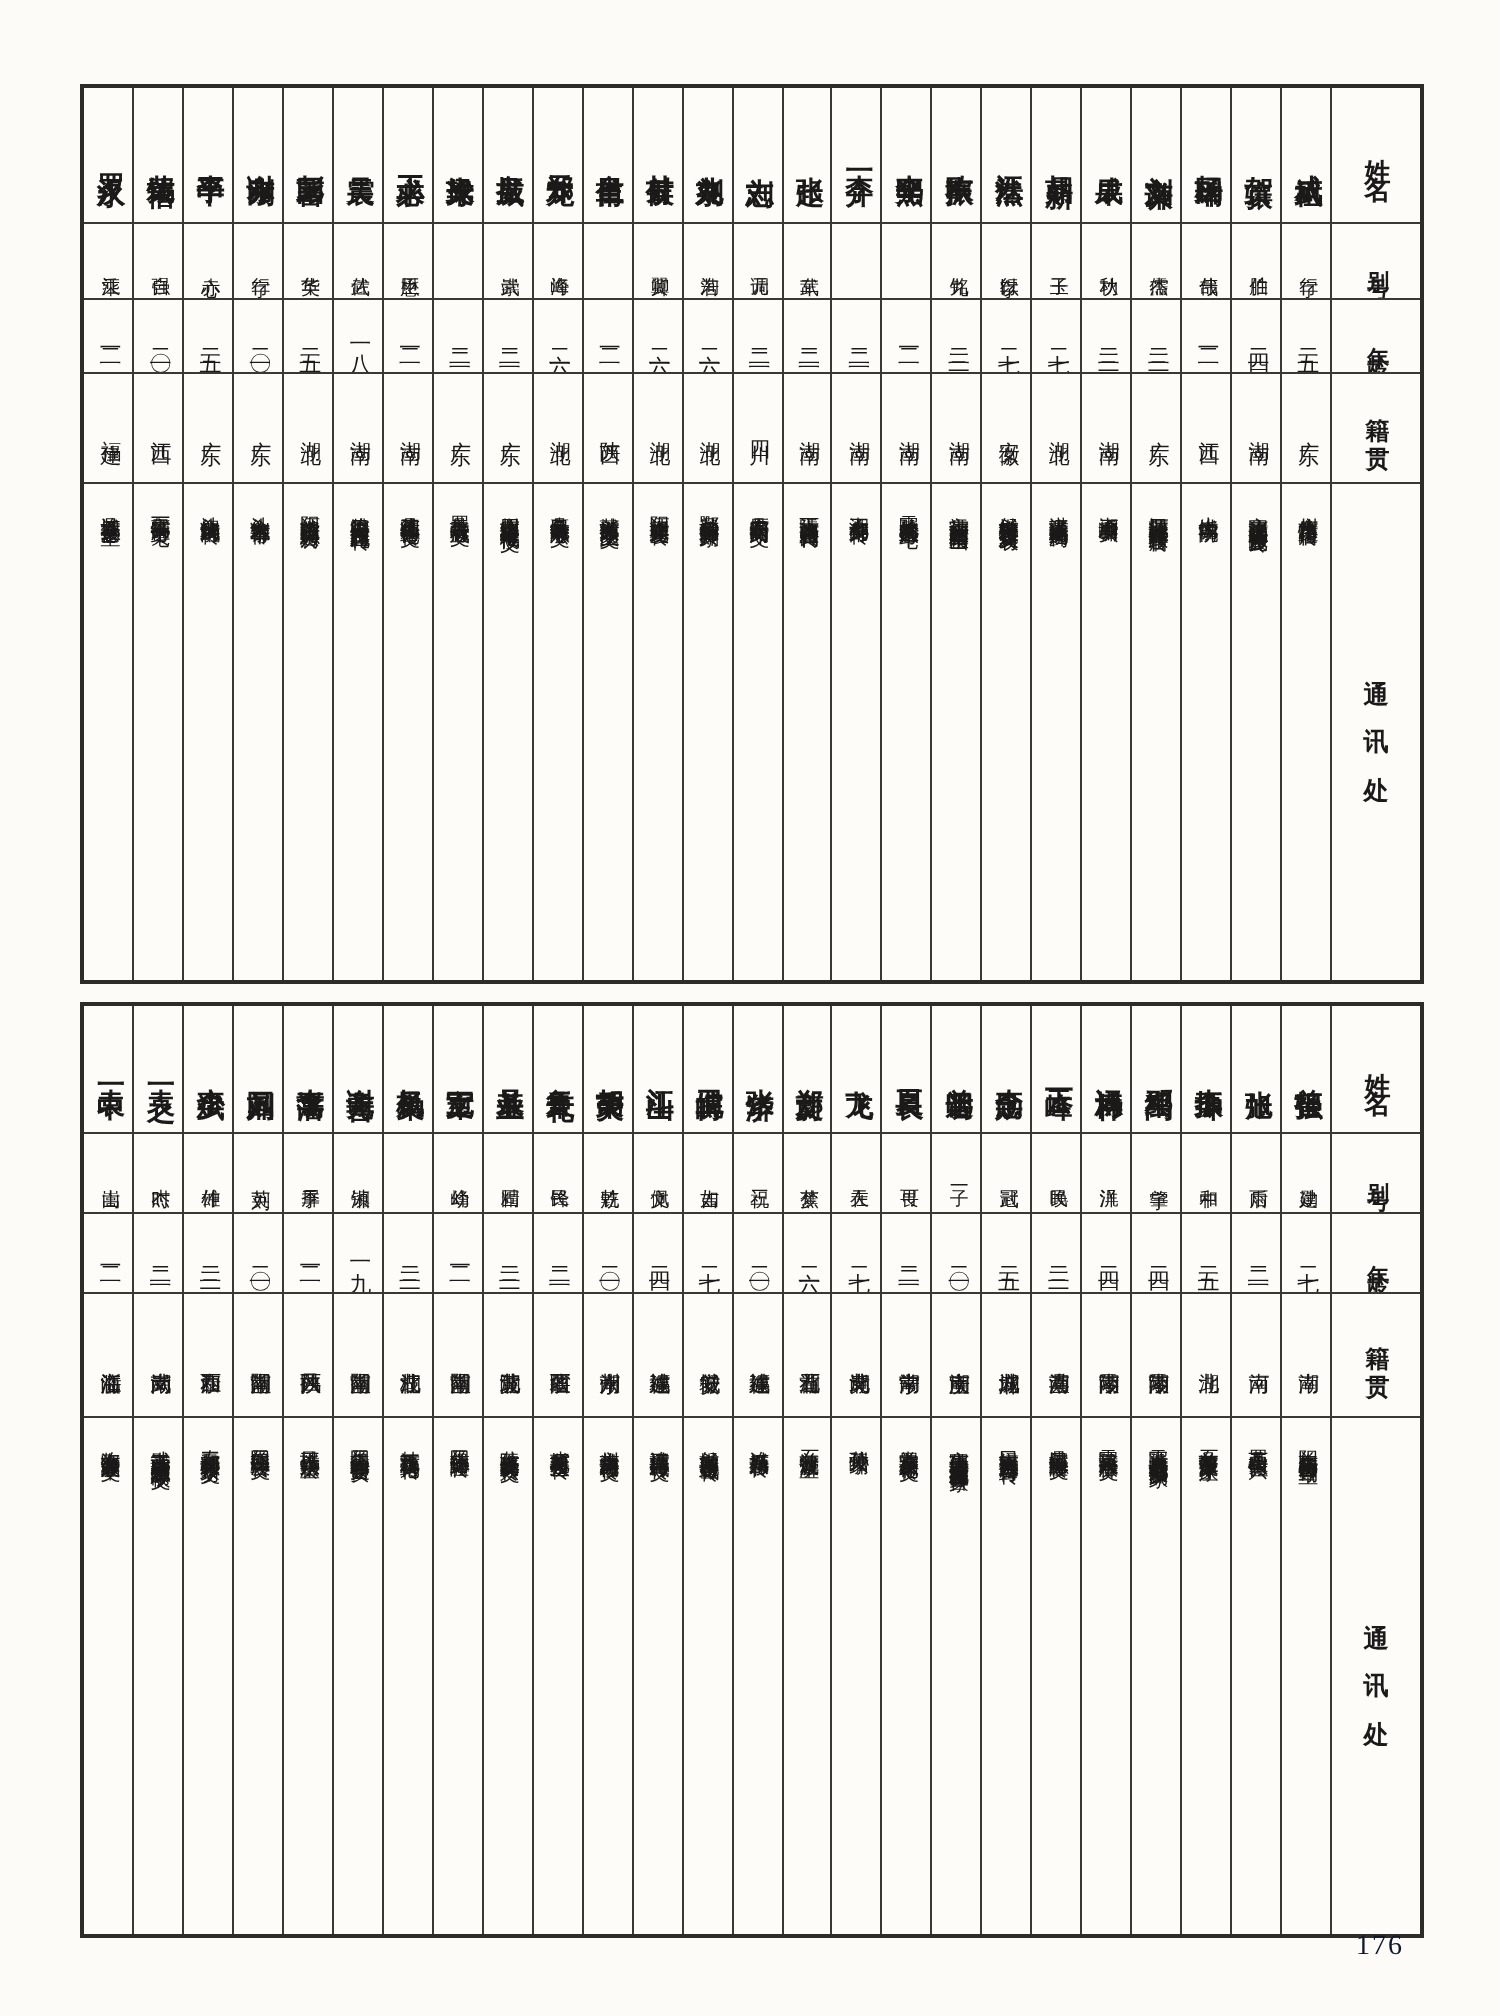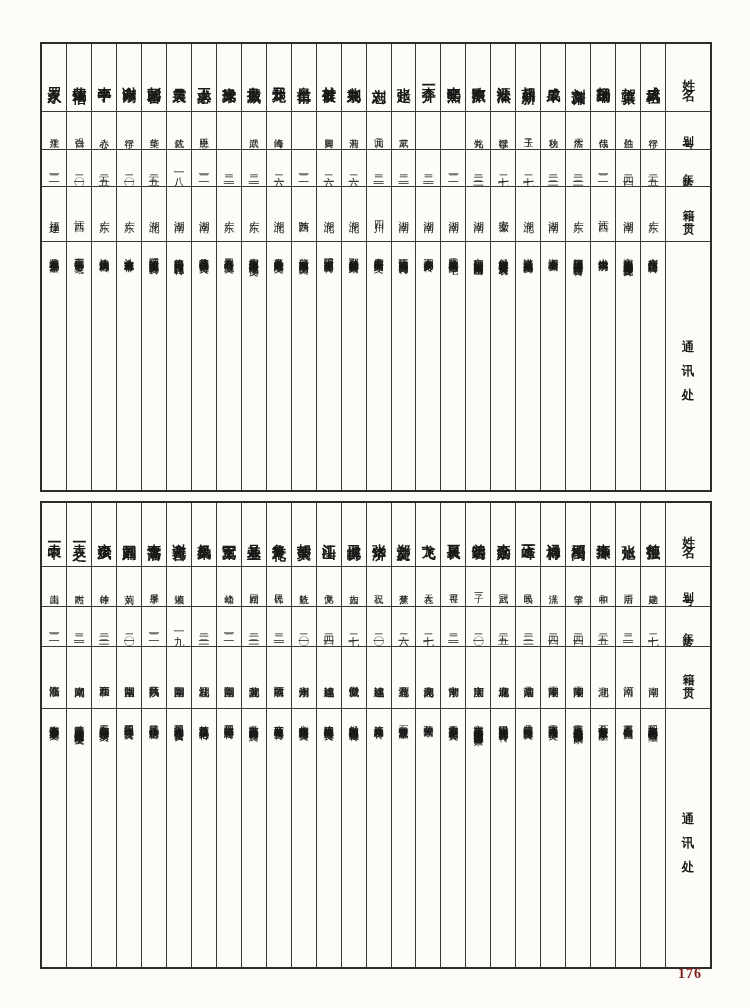--- a/index.html
+++ b/index.html
@@ -48,21 +48,21 @@
   .r-addr .vtxt{font-size:10px;letter-spacing:0.5px;max-height:100%;}
   .hdr .cell .vtxt{font-size:13px;font-weight:700;}
   .hdr .r-name .vtxt{letter-spacing:9px;}
   .hdr .r-alias .vtxt{font-size:11px;letter-spacing:4px;}
   .hdr .r-age .vtxt{font-size:11px;letter-spacing:4px;}
   .hdr .r-native .vtxt{font-size:12px;letter-spacing:14px;}
   .hdr .r-addr{align-items:center;padding-top:0;}
   .hdr .r-addr .vtxt{font-size:12.5px;letter-spacing:24px;}
   .pageno{
     position:absolute;right:48px;bottom:26px;
-    font-size:14px;letter-spacing:1px;color:#7f1d1d;font-weight:bold;
+    font-size:14px;letter-spacing:1px;color:#0f172a;
   }
 </style>
 </head>
 <body>
 
 <div class="page">
   <div class="reg-table t0" id="table-0">
       <div class="col hdr">
         <div class="cell r-name">
           <span class="vtxt">姓名</span>

